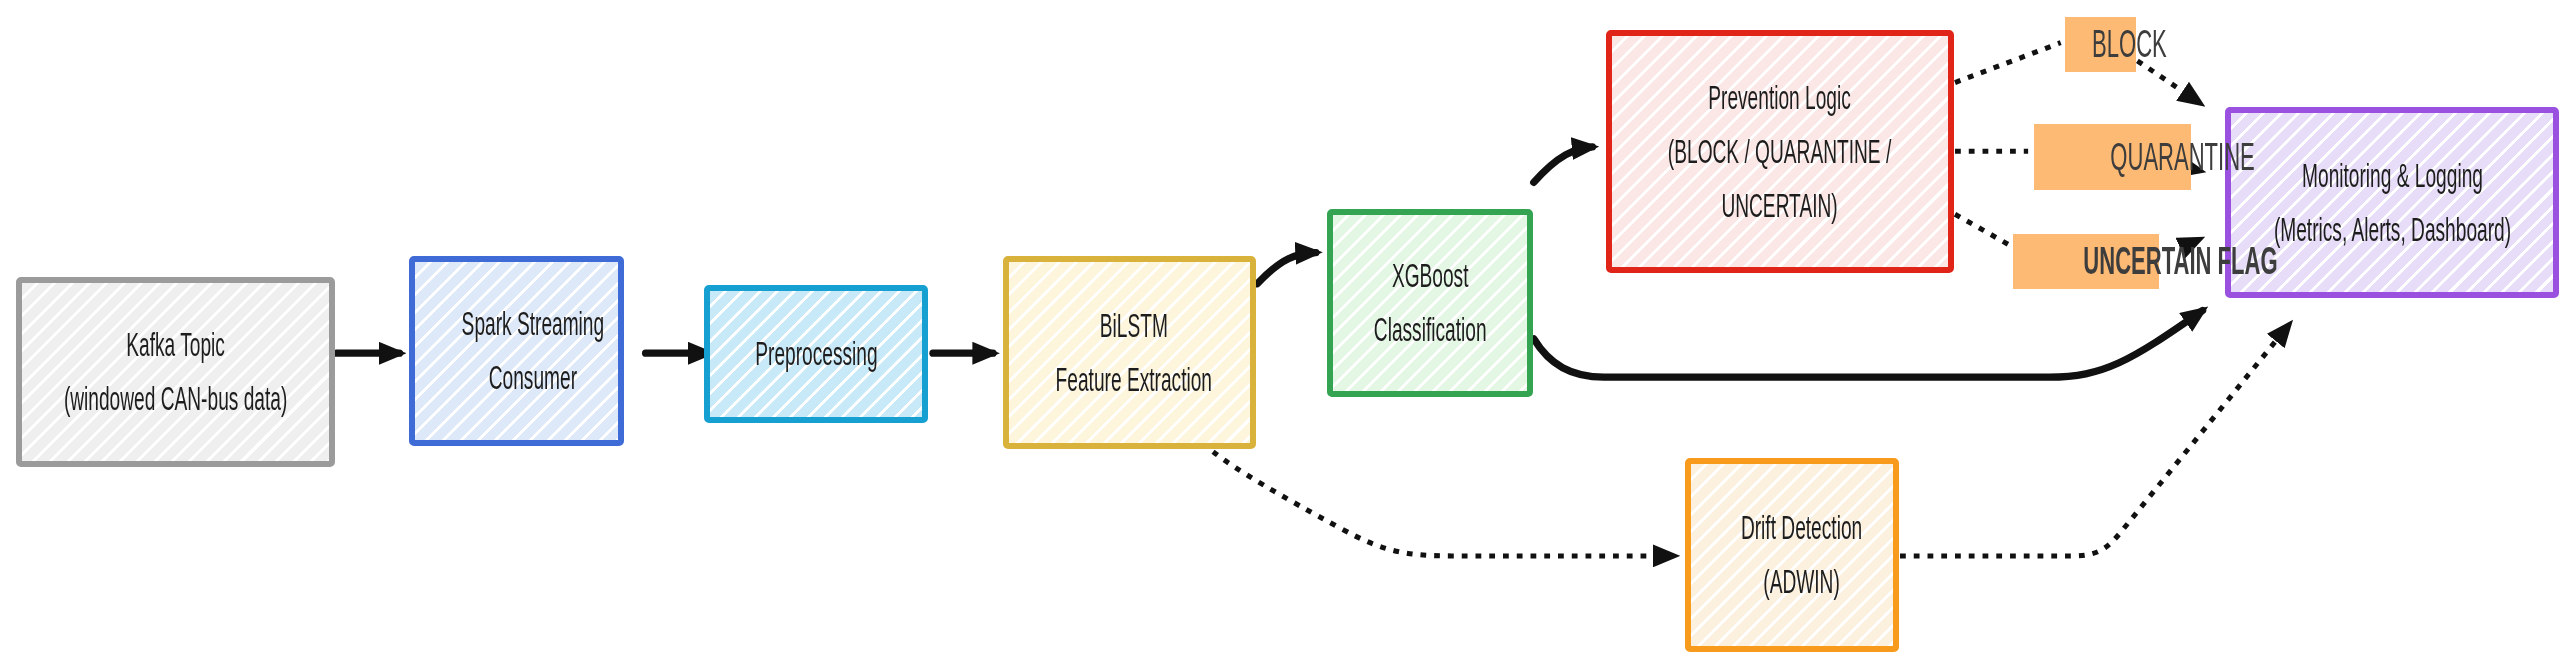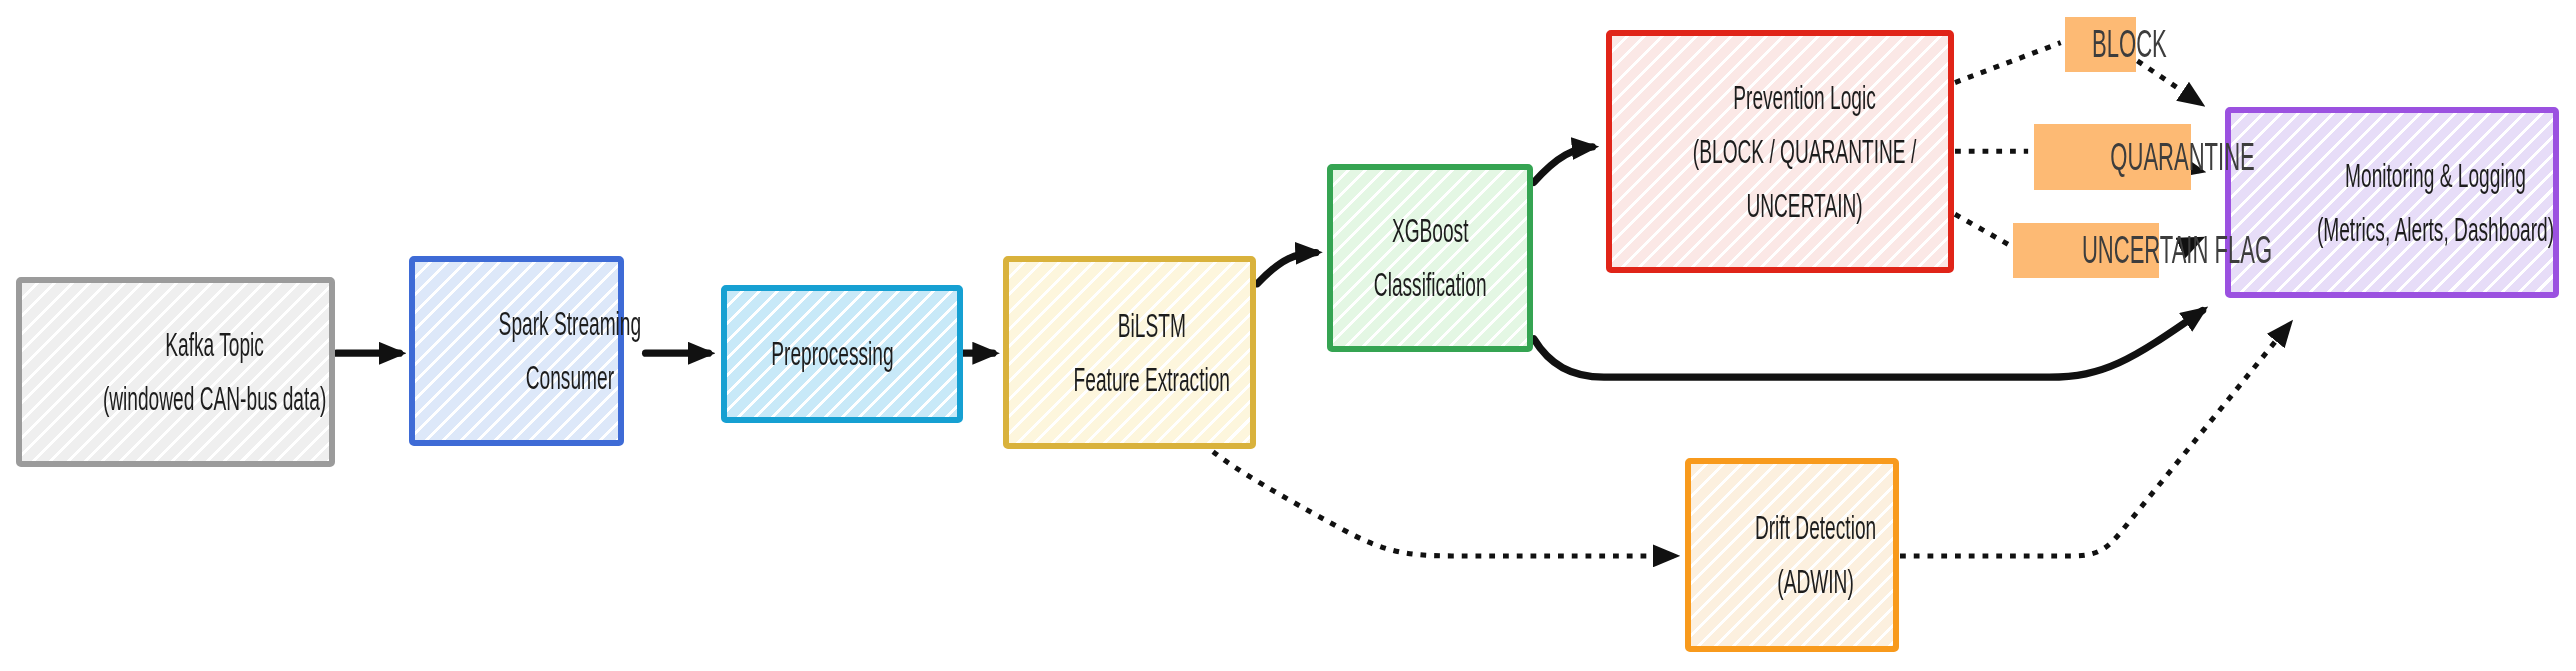--- a/index.html
+++ b/index.html
@@ -1,29 +1,29 @@
 <!DOCTYPE html>
 <html style="font-size:11.6px"><head>
 <meta charset="utf-8">
 <style>
   html,body{margin:0;padding:0;background:#ffffff;}
   body{font-family:"Liberation Sans","DejaVu Sans",sans-serif;}
   .canvas{position:relative;width:2576px;height:671px;background:#ffffff;overflow:hidden;}
   .arrow-layer{position:absolute;left:0;top:0;z-index:1;}
-  .node{position:absolute;z-index:2;display:flex;align-items:center;
+  .node{position:absolute;z-index:2;display:flex;align-items:center;justify-content:center;
         border:6.5px solid #000;border-radius:5px;box-sizing:border-box;}
   .node-text{font-size:33px;line-height:54px;text-align:center;color:#1d1d1d;
              white-space:nowrap;transform:scaleX(0.58);transform-origin:50% 50%;}
   
   .hatch{background-image:repeating-linear-gradient(135deg,rgba(255,255,255,0) 0px,rgba(255,255,255,0) 9.4px,#ffffff 9.4px,#ffffff 12.3px);}
   .node-kafka        {border-color:#9b9b9b;background-color:#efefef;margin-top:19px;}
   .node-spark        {border-color:#3e6bd6;background-color:#dde8f9;}
   .node-preprocessing{border-color:#16a0d2;background-color:#c8e9f8;}
   .node-bilstm       {border-color:#d9b23c;background-color:#fdf6dd;}
-  .node-xgboost      {border-color:#35a452;background-color:#e4f7e4;}
+  .node-xgboost      {border-color:#35a452;background-color:#e4f7e4;margin-top:45px;}
   .node-prevention   {border-color:#e02418;background-color:#fbe8e6;}
   .node-monitoring   {border-color:#9b51e0;background-color:#e7ddf8;}
   .node-drift        {border-color:#f89a1c;background-color:#fcf0df;}
   .edge-label{position:absolute;z-index:3;background:#fdba74;color:#3d3d3d;
               display:flex;align-items:center;font-size:38px;}
   .edge-label .squish{white-space:nowrap;transform:scaleX(0.58);transform-origin:50% 50%;}
   .solid-edge{fill:none;stroke:#111111;stroke-width:10;stroke-linecap:round;stroke-linejoin:round;}
   .dotted-edge{fill:none;stroke:#111111;stroke-width:7;stroke-dasharray:8 11;stroke-linecap:butt;}
 </style>
 </head>
@@ -62,21 +62,21 @@
     </div>
   </div>
 
   <div class="node hatch node-spark" style="left:409px;top:256px;width:215px;height:190px;padding-left:32px;">
     <div class="node-text">
       <div>Spark Streaming</div>
       <div>Consumer</div>
     </div>
   </div>
 
-  <div class="node hatch node-preprocessing" style="left:721px;top:285px;width:242px;height:138px;">
+  <div class="node hatch node-preprocessing" style="left:704px;top:285px;width:224px;height:138px;">
     <div class="node-text">
       <div>Preprocessing</div>
     </div>
   </div>
 
   <div class="node hatch node-bilstm" style="left:1003px;top:256px;width:253px;height:193px;padding-left:8px;">
     <div class="node-text">
       <div>BiLSTM</div>
       <div>Feature Extraction</div>
     </div>
@@ -110,18 +110,18 @@
       <div>(ADWIN)</div>
     </div>
   </div>
 
   <div class="edge-label" style="left:2065px;top:16.7px;width:71px;height:55px;">
     <span class="squish">BLOCK</span>
   </div>
   <div class="edge-label" style="left:2034px;top:124px;width:133px;height:66px;padding-left:24px;">
     <span class="squish">QUARANTINE</span>
   </div>
-  <div class="edge-label" style="left:2013px;top:223px;width:146px;height:55px;">
+  <div class="edge-label" style="left:2013px;top:234px;width:146px;height:55px;font-weight:bold;">
     <span class="squish">UNCERTAIN FLAG</span>
   </div>
 
 </div>
 
 
 </body></html>

